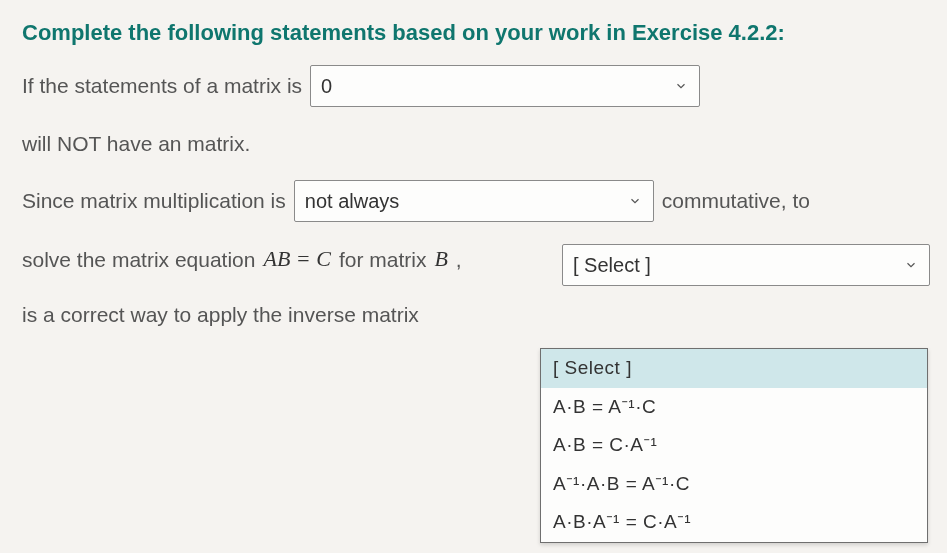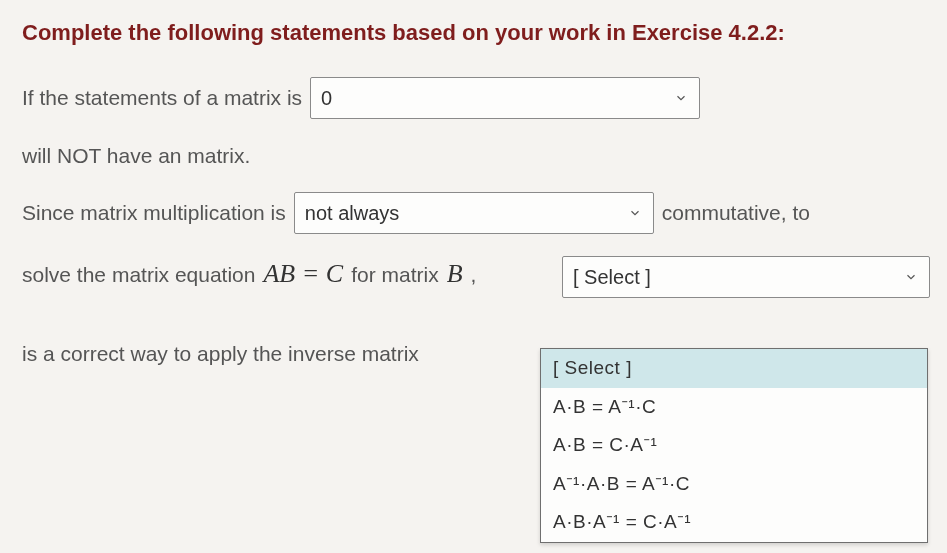--- a/index.html
+++ b/index.html
@@ -9,23 +9,23 @@
       width: 947px;
       height: 553px;
       padding: 18px 22px;
       color: #3a3a3a;
       font-size: 21px;
       line-height: 1.4;
       position: relative;
     }
     .heading {
       font-weight: bold;
-      color: #7f1d1d;
+      color: #0f766e;
       font-size: 22px;
-      margin-bottom: 28px;
+      margin-bottom: 16px;
     }
     .line {
       display: flex;
       align-items: center;
       flex-wrap: wrap;
       gap: 8px;
       margin-bottom: 22px;
       color: #555;
     }
     .text-run { white-space: nowrap; }
@@ -43,21 +43,21 @@
       gap: 12px;
     }
     .select-box.wide1 { width: 390px; }
     .select-box.wide2 { width: 360px; }
     .select-box.wide3 { width: 368px; position: relative; }
     .chev {
       width: 16px; height: 16px;
       display: inline-flex; align-items: center; justify-content: center;
     }
     .chev svg { width: 14px; height: 14px; }
-    .italic-math { font-style: italic; font-family: 'Times New Roman', serif; font-size: 26px; color: #333; }
+    .italic-math { font-style: italic; font-family: 'Times New Roman', serif; font-size: 22px; color: #333; }
     .dropdown-panel {
       position: absolute;
       left: 540px;
       top: 348px;
       width: 388px;
       border: 1px solid #6f6f6f;
       background: #fdfdfc;
       box-shadow: 0 2px 4px rgba(0,0,0,0.15);
       z-index: 5;
       font-size: 19px;
@@ -102,21 +102,21 @@
     <span>not always</span>
     <span class="chev">
       <svg viewBox="0 0 24 24">
           <path d="M6 9l6 6 6-6" fill="none" stroke="#555" stroke-width="2"></path>
         </svg>
     </span>
   </span>
   <span class="text-run">commutative, to</span>
 </div>
 
-<div class="line line3-wrap" style="margin-bottom:46px;">
+<div class="line line3-wrap" style="margin-bottom:25px;">
   <span class="text-run">solve the matrix equation </span>
   <span class="italic-math">AB = C</span>
   <span class="text-run"> for matrix </span>
   <span class="italic-math">B</span>
   <span class="text-run">,</span>
   <div class="select3-container">
     <span class="select-box wide3">
       <span>[ Select ]</span>
       <span class="chev">
         <svg viewBox="0 0 24 24">

